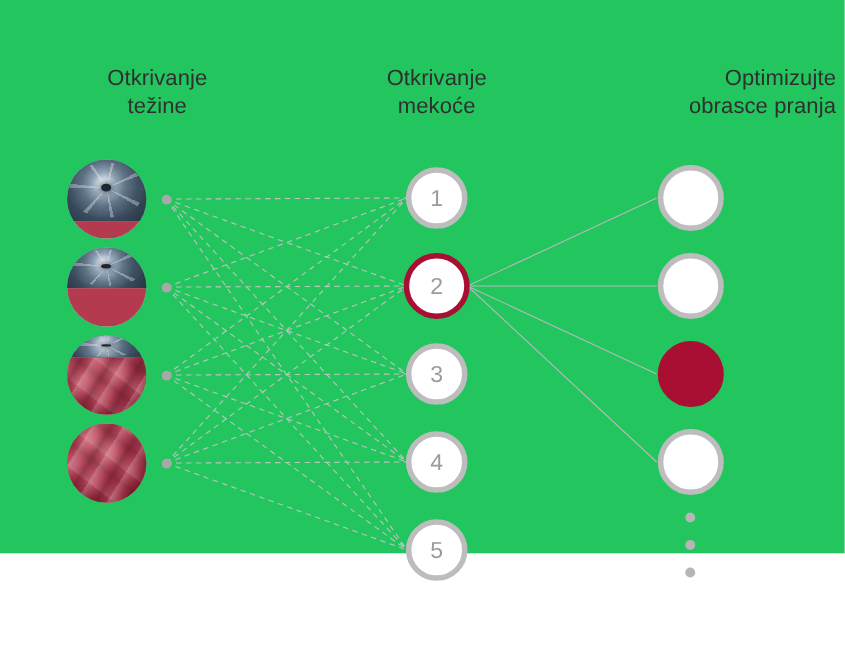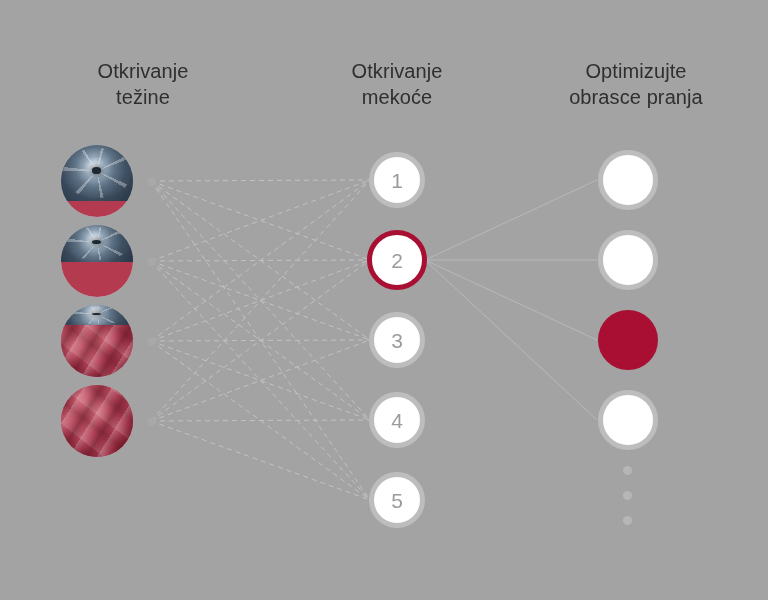--- a/index.html
+++ b/index.html
@@ -9,38 +9,38 @@
   }
   body {
     width: 768px;
     height: 600px;
     font-family: "Liberation Sans", sans-serif;
     overflow: hidden;
   }
   #stage {
     position: relative;
     width: 768px;
-    height: 600px;
-    background: #a3a3a3;
+    height: 503px;
+    background: #22c55e;
   }
 
   
   .col-title {
     position: absolute;
     text-align: center;
     color: #2f2f2f;
     font-size: 20px;
     line-height: 26px;
     font-weight: 400;
     letter-spacing: 0.1px;
     white-space: pre-line;
   }
   #title-input  { left: 18px;  top: 58px; width: 250px; }
   #title-hidden { left: 278px; top: 58px; width: 238px; }
-  #title-output { left: 512px; top: 58px; width: 248px; }
+  #title-output { left: 512px; top: 58px; width: 248px; text-align: right; }
 
   
   #edges {
     position: absolute;
     left: 0; top: 0;
     width: 768px; height: 600px;
     pointer-events: none;
   }
 
   

